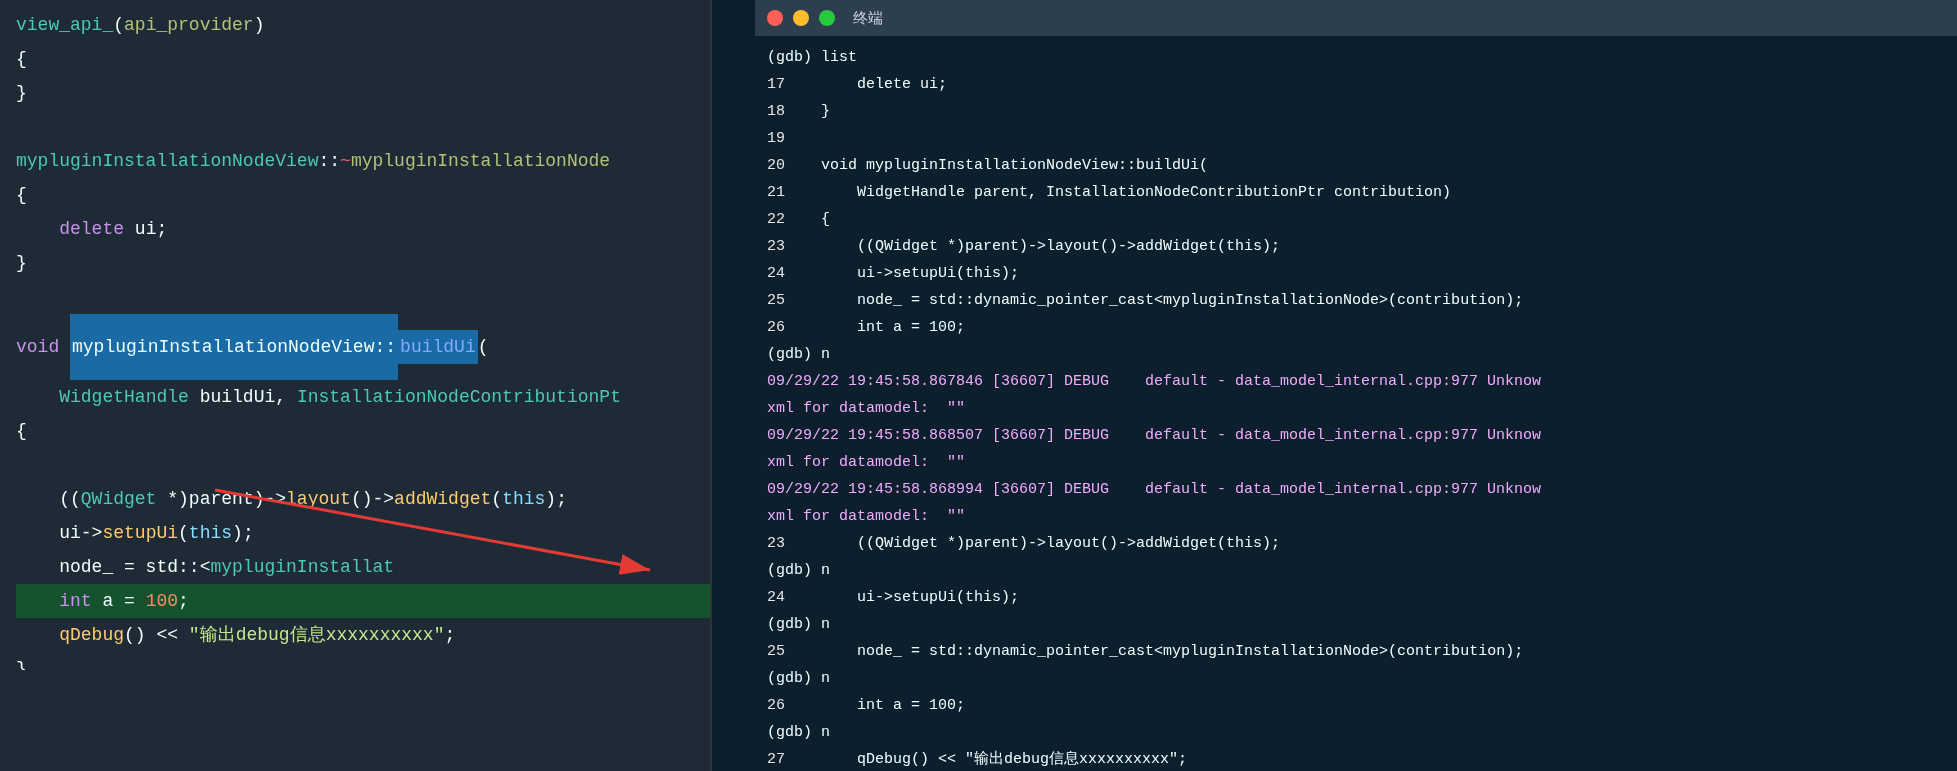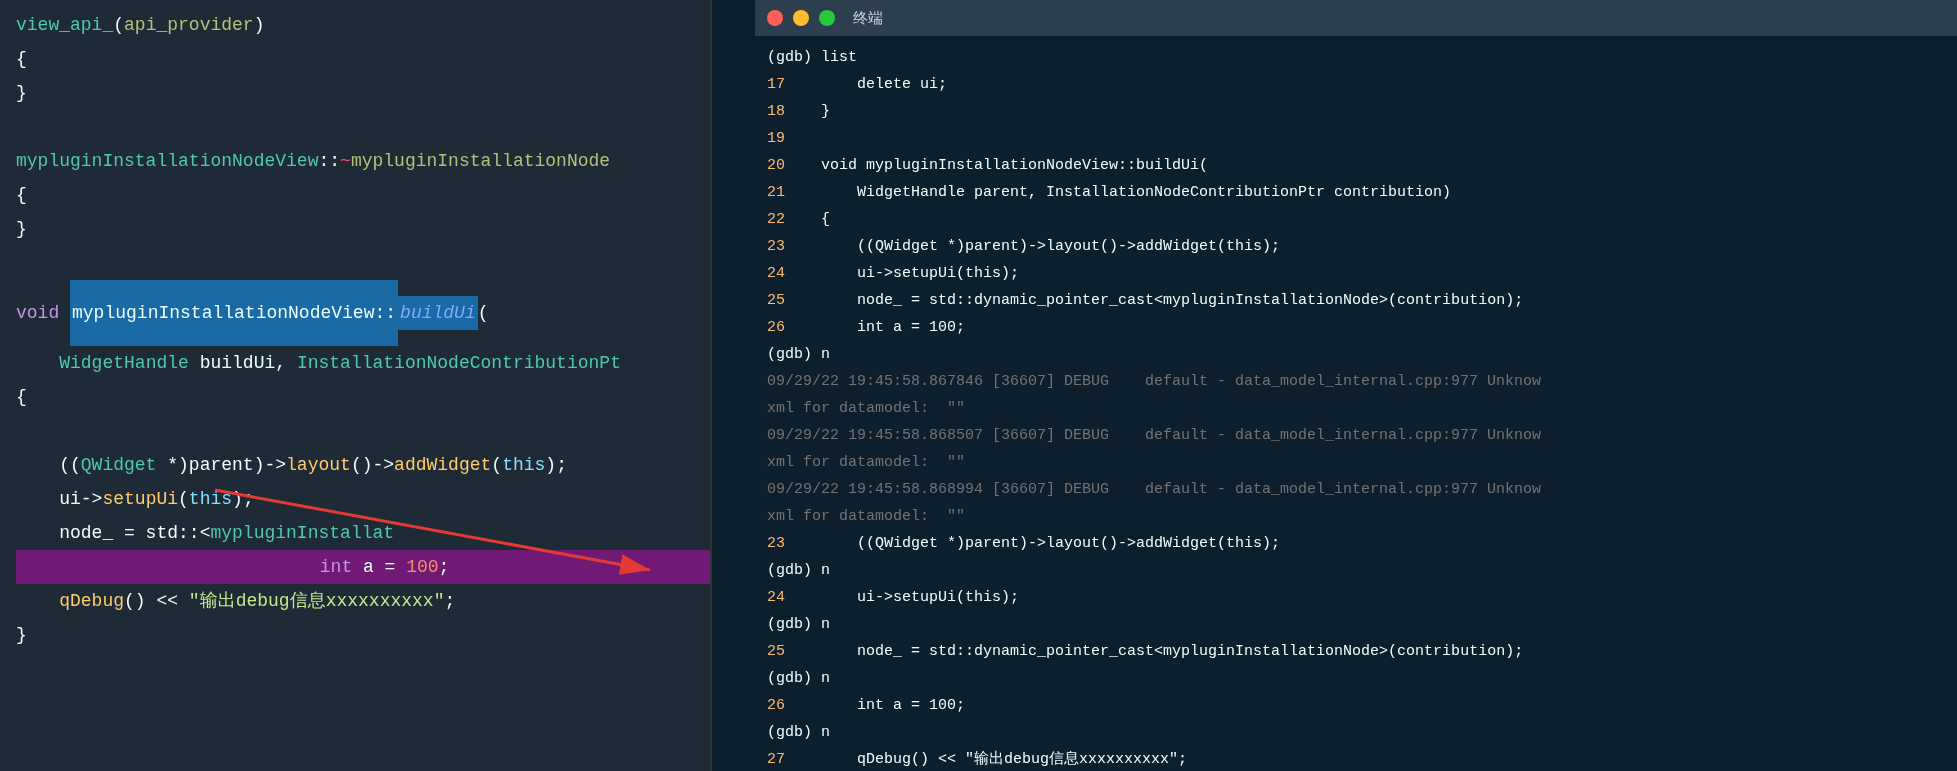--- a/index.html
+++ b/index.html
@@ -31,39 +31,37 @@
       color: #cdd6e0;
     }
 
     .code-line {
       display: flex;
       align-items: baseline;
       white-space: pre;
     }
 
     .highlighted-line {
-      background: #701a75;
-      justify-content: center;
+      background: #14532d;
     }
 
     .kw-purple { color: #c792ea; }
     .kw-yellow { color: #ffcb6b; }
     .kw-white { color: #eeffff; }
     .kw-cyan { color: #89ddff; }
     .kw-teal { color: #4ec9b0; }
     .kw-olive { color: #b5c07a; }
     .kw-string { color: #c3e88d; }
     .kw-number { color: #f78c6c; }
     .kw-pink { color: #ff5370; }
 
     
     .fn-highlight {
       background: #1a6aa5;
       color: #82aaff;
-      font-style: italic;
       padding: 0 2px;
     }
     .fn-method {
       background: #1a6aa5;
       color: #eeffff;
       padding: 16px 2px;
     }
 
     
     .int-kw { color: #c792ea; }
@@ -123,22 +121,22 @@
       font-size: 15px;
       line-height: 27px;
       color: #cdd6e0;
     }
 
     .t-line {
       white-space: pre;
       font-family: 'Courier New', Courier, monospace;
     }
 
-    .t-linenum { color: #fdba74; }
-    .t-cyan { color: #737373; }
+    .t-linenum { color: #e5e5e5; }
+    .t-cyan { color: #f0abfc; }
     .t-white { color: #eeffff; }
     .t-prompt { color: #eeffff; }
   </style>
 </head>
 <body>
 
 <div id="left-panel">
   <div class="code-area">
 
     <div class="code-line">
@@ -153,20 +151,23 @@
       <span class="kw-white">}</span>
     </div>
 
     <div class="code-line">&nbsp;</div>
 
     <div class="code-line">
       <span class="kw-teal">mypluginInstallationNodeView</span><span class="kw-white">::</span><span class="kw-pink">~</span><span class="kw-olive">mypluginInstallationNode</span>
     </div>
     <div class="code-line">
       <span class="kw-white">{</span>
+    </div>
+    <div class="code-line">
+      <span class="kw-white">&nbsp;&nbsp;&nbsp;&nbsp;</span><span class="kw-purple">delete</span><span class="kw-white"> ui;</span>
     </div>
     <div class="code-line">
       <span class="kw-white">}</span>
     </div>
 
     <div class="code-line">&nbsp;</div>
 
     <div class="code-line">
       <span class="kw-purple">void </span><span class="fn-method">mypluginInstallationNodeView::</span><span class="fn-highlight">buildUi</span><span class="kw-white">(</span>
     </div>

